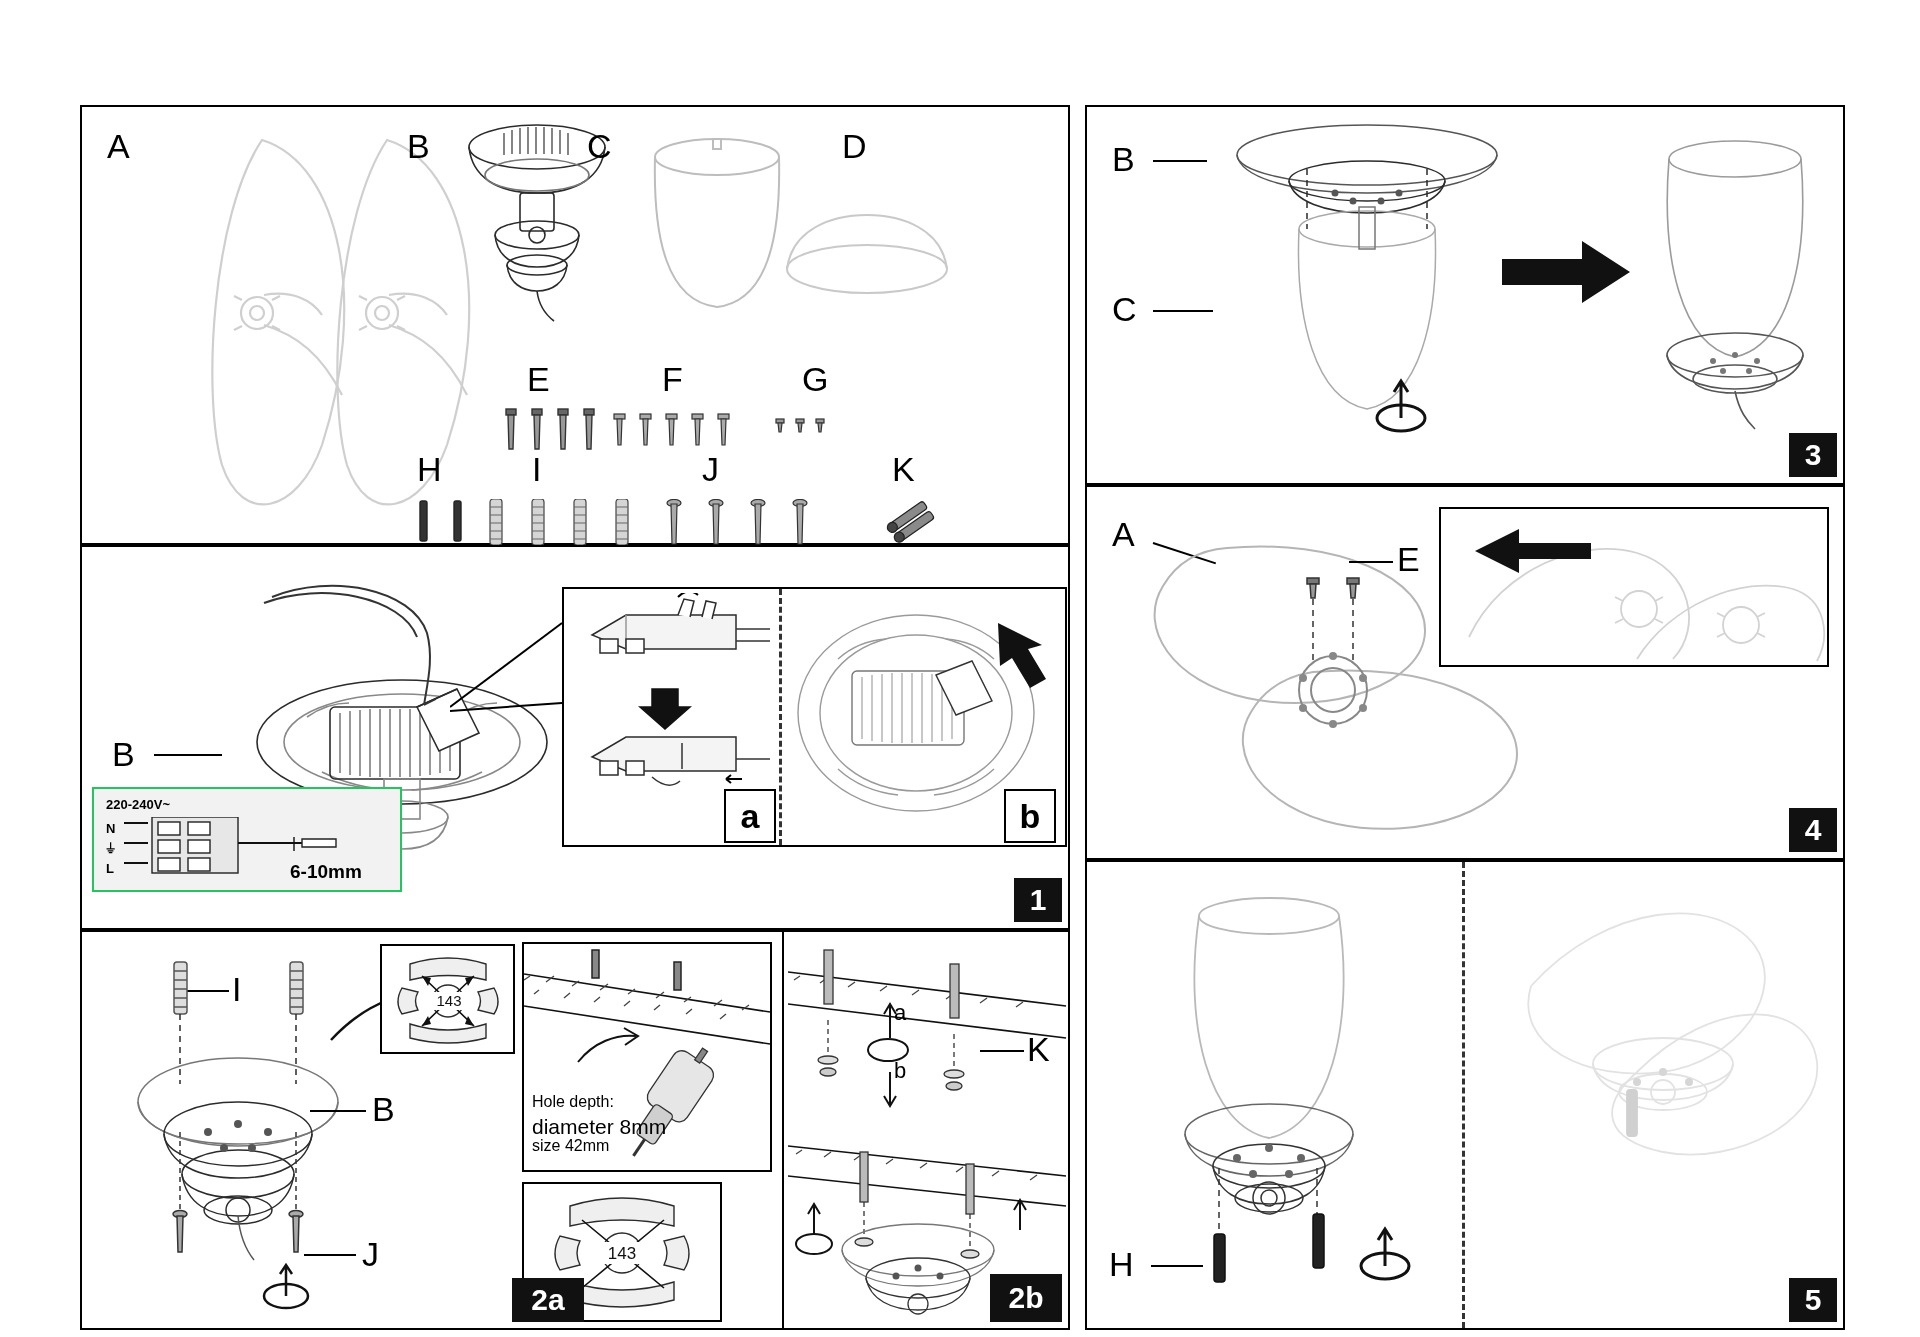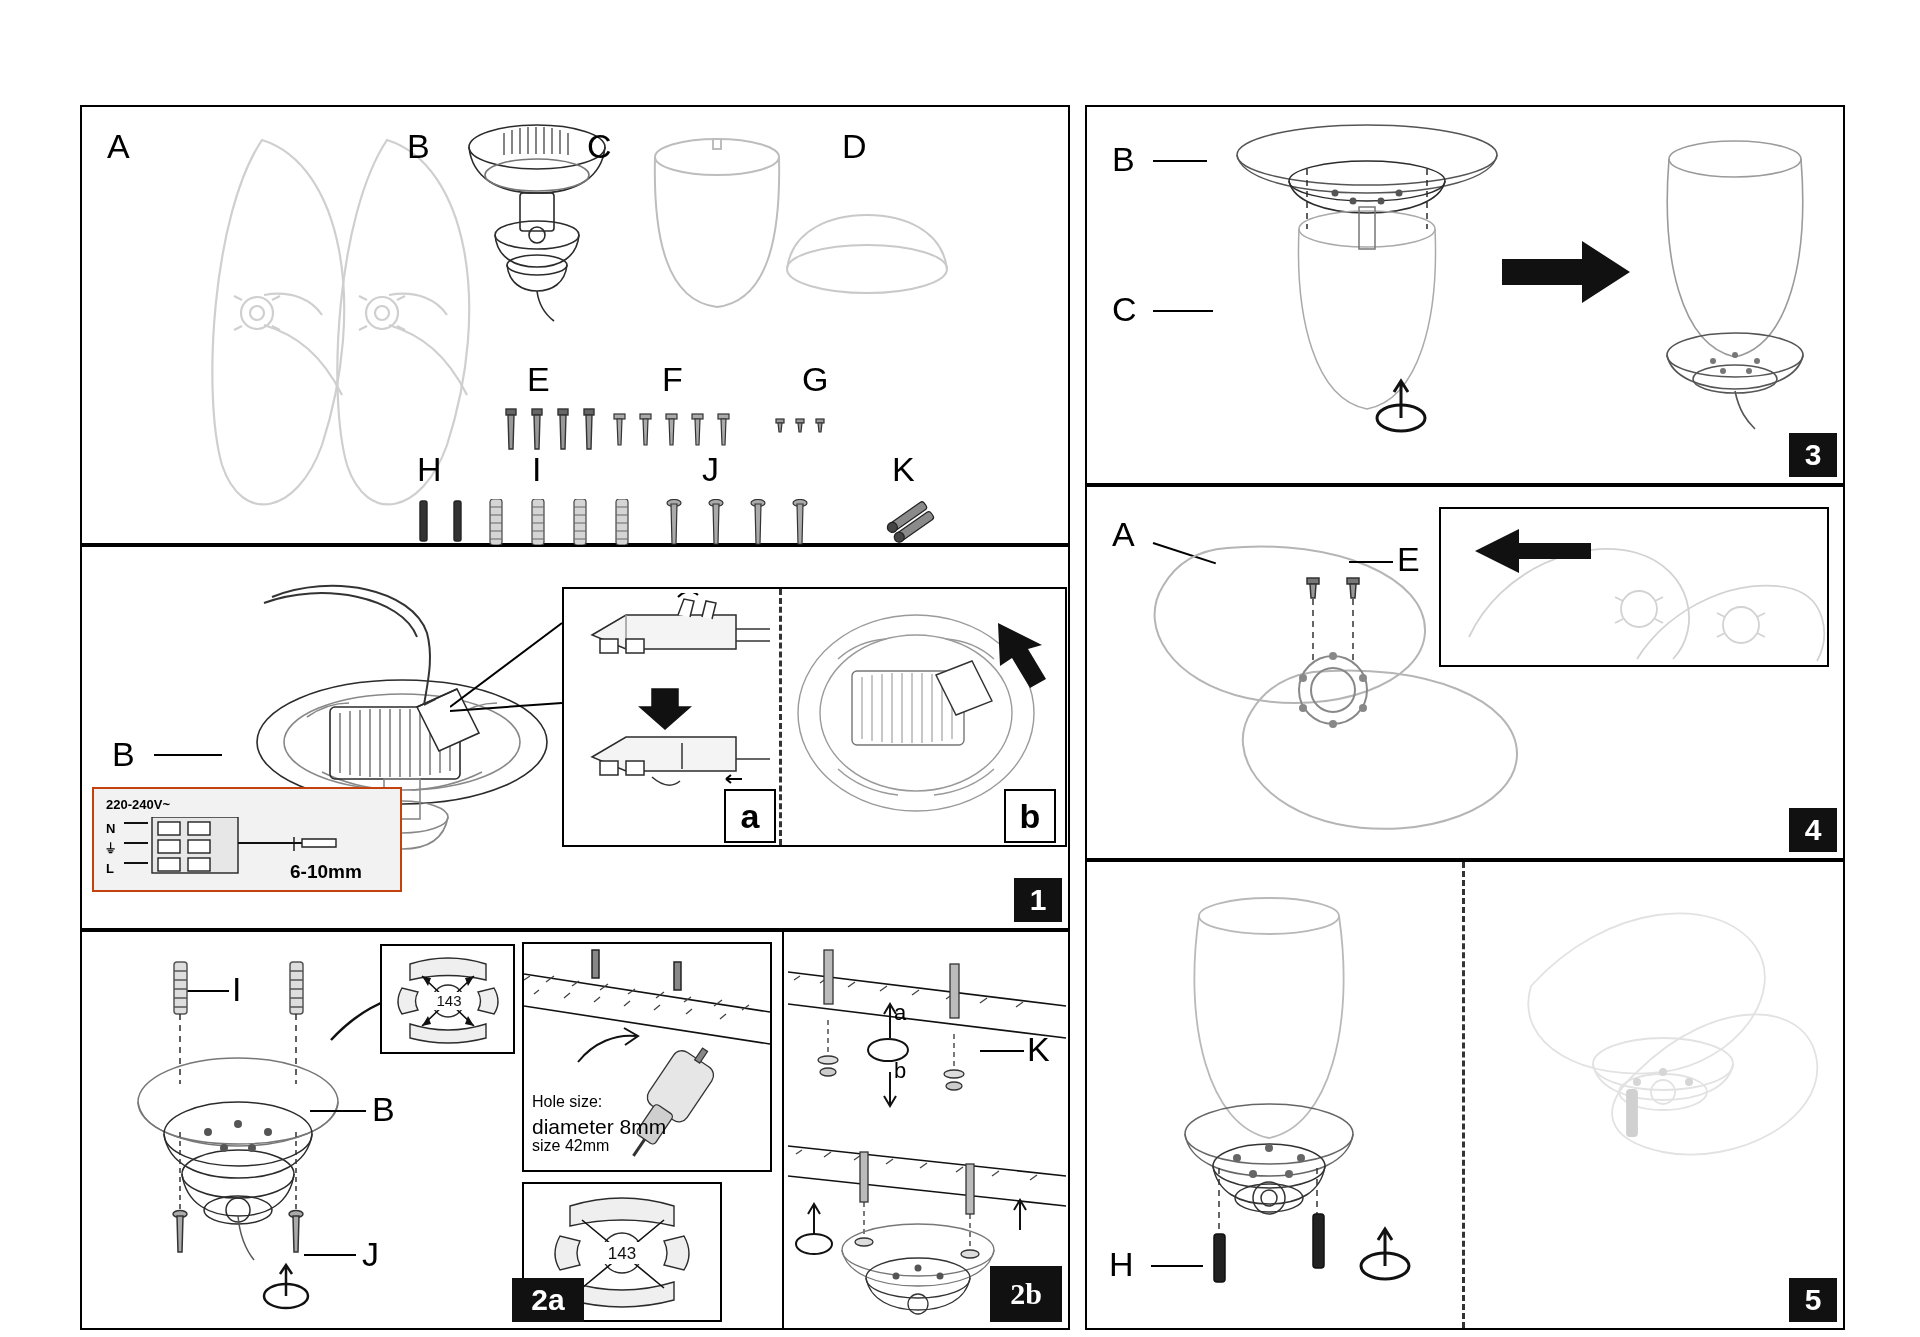--- a/index.html
+++ b/index.html
@@ -13,21 +13,21 @@
   .lbl.sm{font-size:26px;}
   .tiny{position:absolute;font-size:15px;line-height:1.25;}
   .leader{position:absolute;background:#000;height:2px;}
   .vline{position:absolute;background:#000;width:2px;}
   .dash-v{position:absolute;border-left:3px dashed #333;}
   .innerbox{position:absolute;border:2px solid #000;box-sizing:border-box;background:#fff;}
   svg{display:block;}
   .arrowblk{position:absolute;}
   .sublabel{position:absolute;background:#111;color:#fff;font-size:30px;font-weight:bold;
             display:flex;align-items:center;justify-content:center;}
-  .wirebox{position:absolute;border:2px solid #c2410c;background:#f2f2f2;box-sizing:border-box;}
+  .wirebox{position:absolute;border:2px solid #22c55e;background:#f2f2f2;box-sizing:border-box;}
   .mm{position:absolute;font-size:19px;font-weight:bold;}
   .volt{position:absolute;font-size:13px;font-weight:bold;}
   .nl{position:absolute;font-size:13px;font-weight:bold;}
 </style>
 </head>
 <body>
 
 <div class="page">
 
 
@@ -430,21 +430,21 @@
           <path d="M54 118 C 70 98, 92 90, 112 92" stroke="#111" stroke-width="2"></path>
           <path d="M100 84 l14 8 l-13 9" stroke="#111" stroke-width="2"></path>
           <g transform="rotate(34 150 150)">
             <rect x="128" y="108" width="46" height="64" rx="10" fill="#e6e6e6"></rect>
             <rect x="140" y="168" width="22" height="36" rx="4" fill="#cfcfcf"></rect>
             <path d="M151 204 l0 20" stroke="#333" stroke-width="3"></path>
             <path d="M148 96 l6 0 l0 14 l-6 0 z" fill="#888"></path>
           </g>
         </g>
       </svg>
-      <div class="tiny" style="left:8px;top:148px;font-size:16px;">Hole size:</div>
+      <div class="tiny" style="left:8px;top:148px;font-size:16px;">Hole depth:</div>
       <div class="tiny" style="left:8px;top:170px;font-size:21px;">diameter 8mm</div>
       <div class="tiny" style="left:8px;top:192px;font-size:16px;">size 42mm</div>
     </div>
 
     <div class="innerbox" style="left:440px;top:250px;width:200px;height:140px;">
       <svg width="196" height="136" style="position:absolute;left:0;top:0;">
         <g fill="none" stroke="#2b2b2b" stroke-width="1.4">
           <path d="M46 22 q 52 -16 104 0 l0 20 q -52 -12 -104 0 z" fill="#efefef"></path>
           <path d="M36 52 q -10 18 0 34 l20 -5 q -6 -12 0 -24 z" fill="#efefef"></path>
           <path d="M160 52 q 10 18 0 34 l-20 -5 q 6 -12 0 -24 z" fill="#efefef"></path>
@@ -516,21 +516,21 @@
         <ellipse cx="76" cy="110" rx="9" ry="4" fill="#ddd"></ellipse>
         <ellipse cx="182" cy="122" rx="9" ry="4" fill="#ddd"></ellipse>
         <g stroke="#111" stroke-width="2">
           <path d="M26 102 l0 -30 M20 82 l6 -10 l6 10"></path>
           <path d="M232 98 l0 -30 M226 78 l6 -10 l6 10"></path>
           <path d="M8 112 a 18 10 0 1 0 36 0 a 18 10 0 0 0 -36 0"></path>
         </g>
       </g>
     </svg>
 
-    <div class="badge" style="right:6px;bottom:6px;width:72px;height:56px;font-family:Liberation Serif, serif;">2b</div>
+    <div class="badge" style="right:6px;bottom:6px;width:72px;height:48px;">2b</div>
   </div>
 
   <div class="panel" style="left:1085px;top:105px;width:760px;height:380px;">
 
     <div class="lbl" style="left:25px;top:35px;">B</div>
     <div class="leader" style="left:66px;top:53px;width:54px;"></div>
     <div class="lbl" style="left:25px;top:185px;">C</div>
     <div class="leader" style="left:66px;top:203px;width:60px;"></div>
 
     <svg width="330" height="340" style="position:absolute;left:120px;top:12px;">

